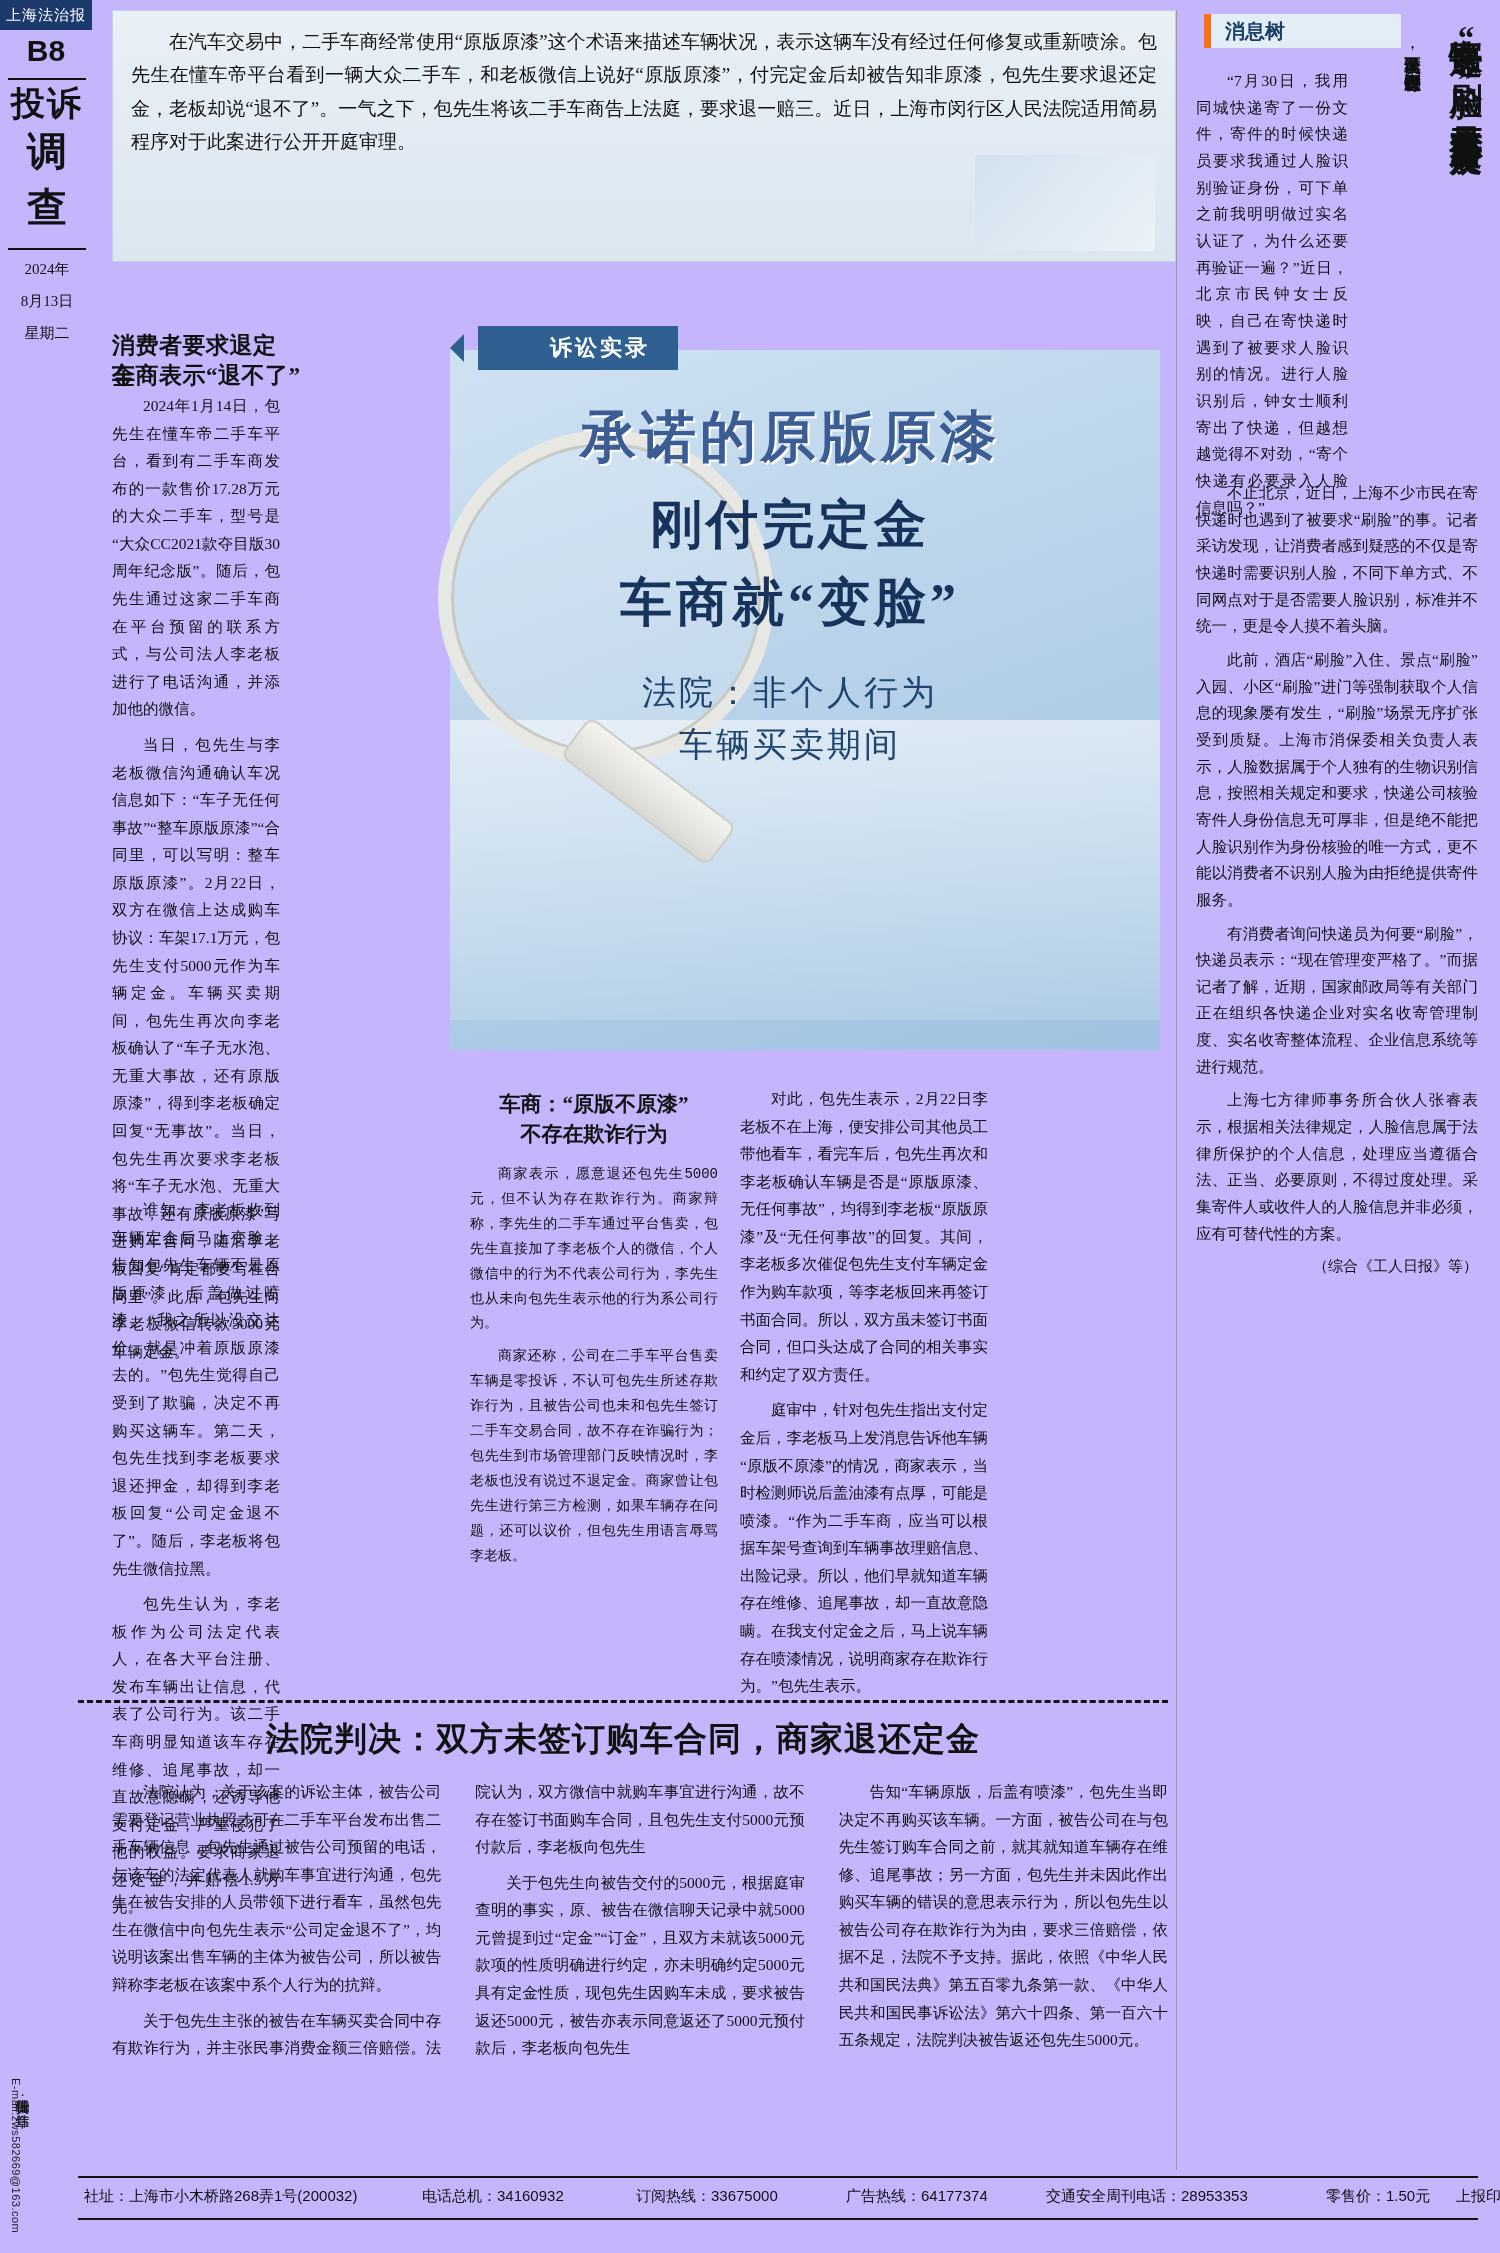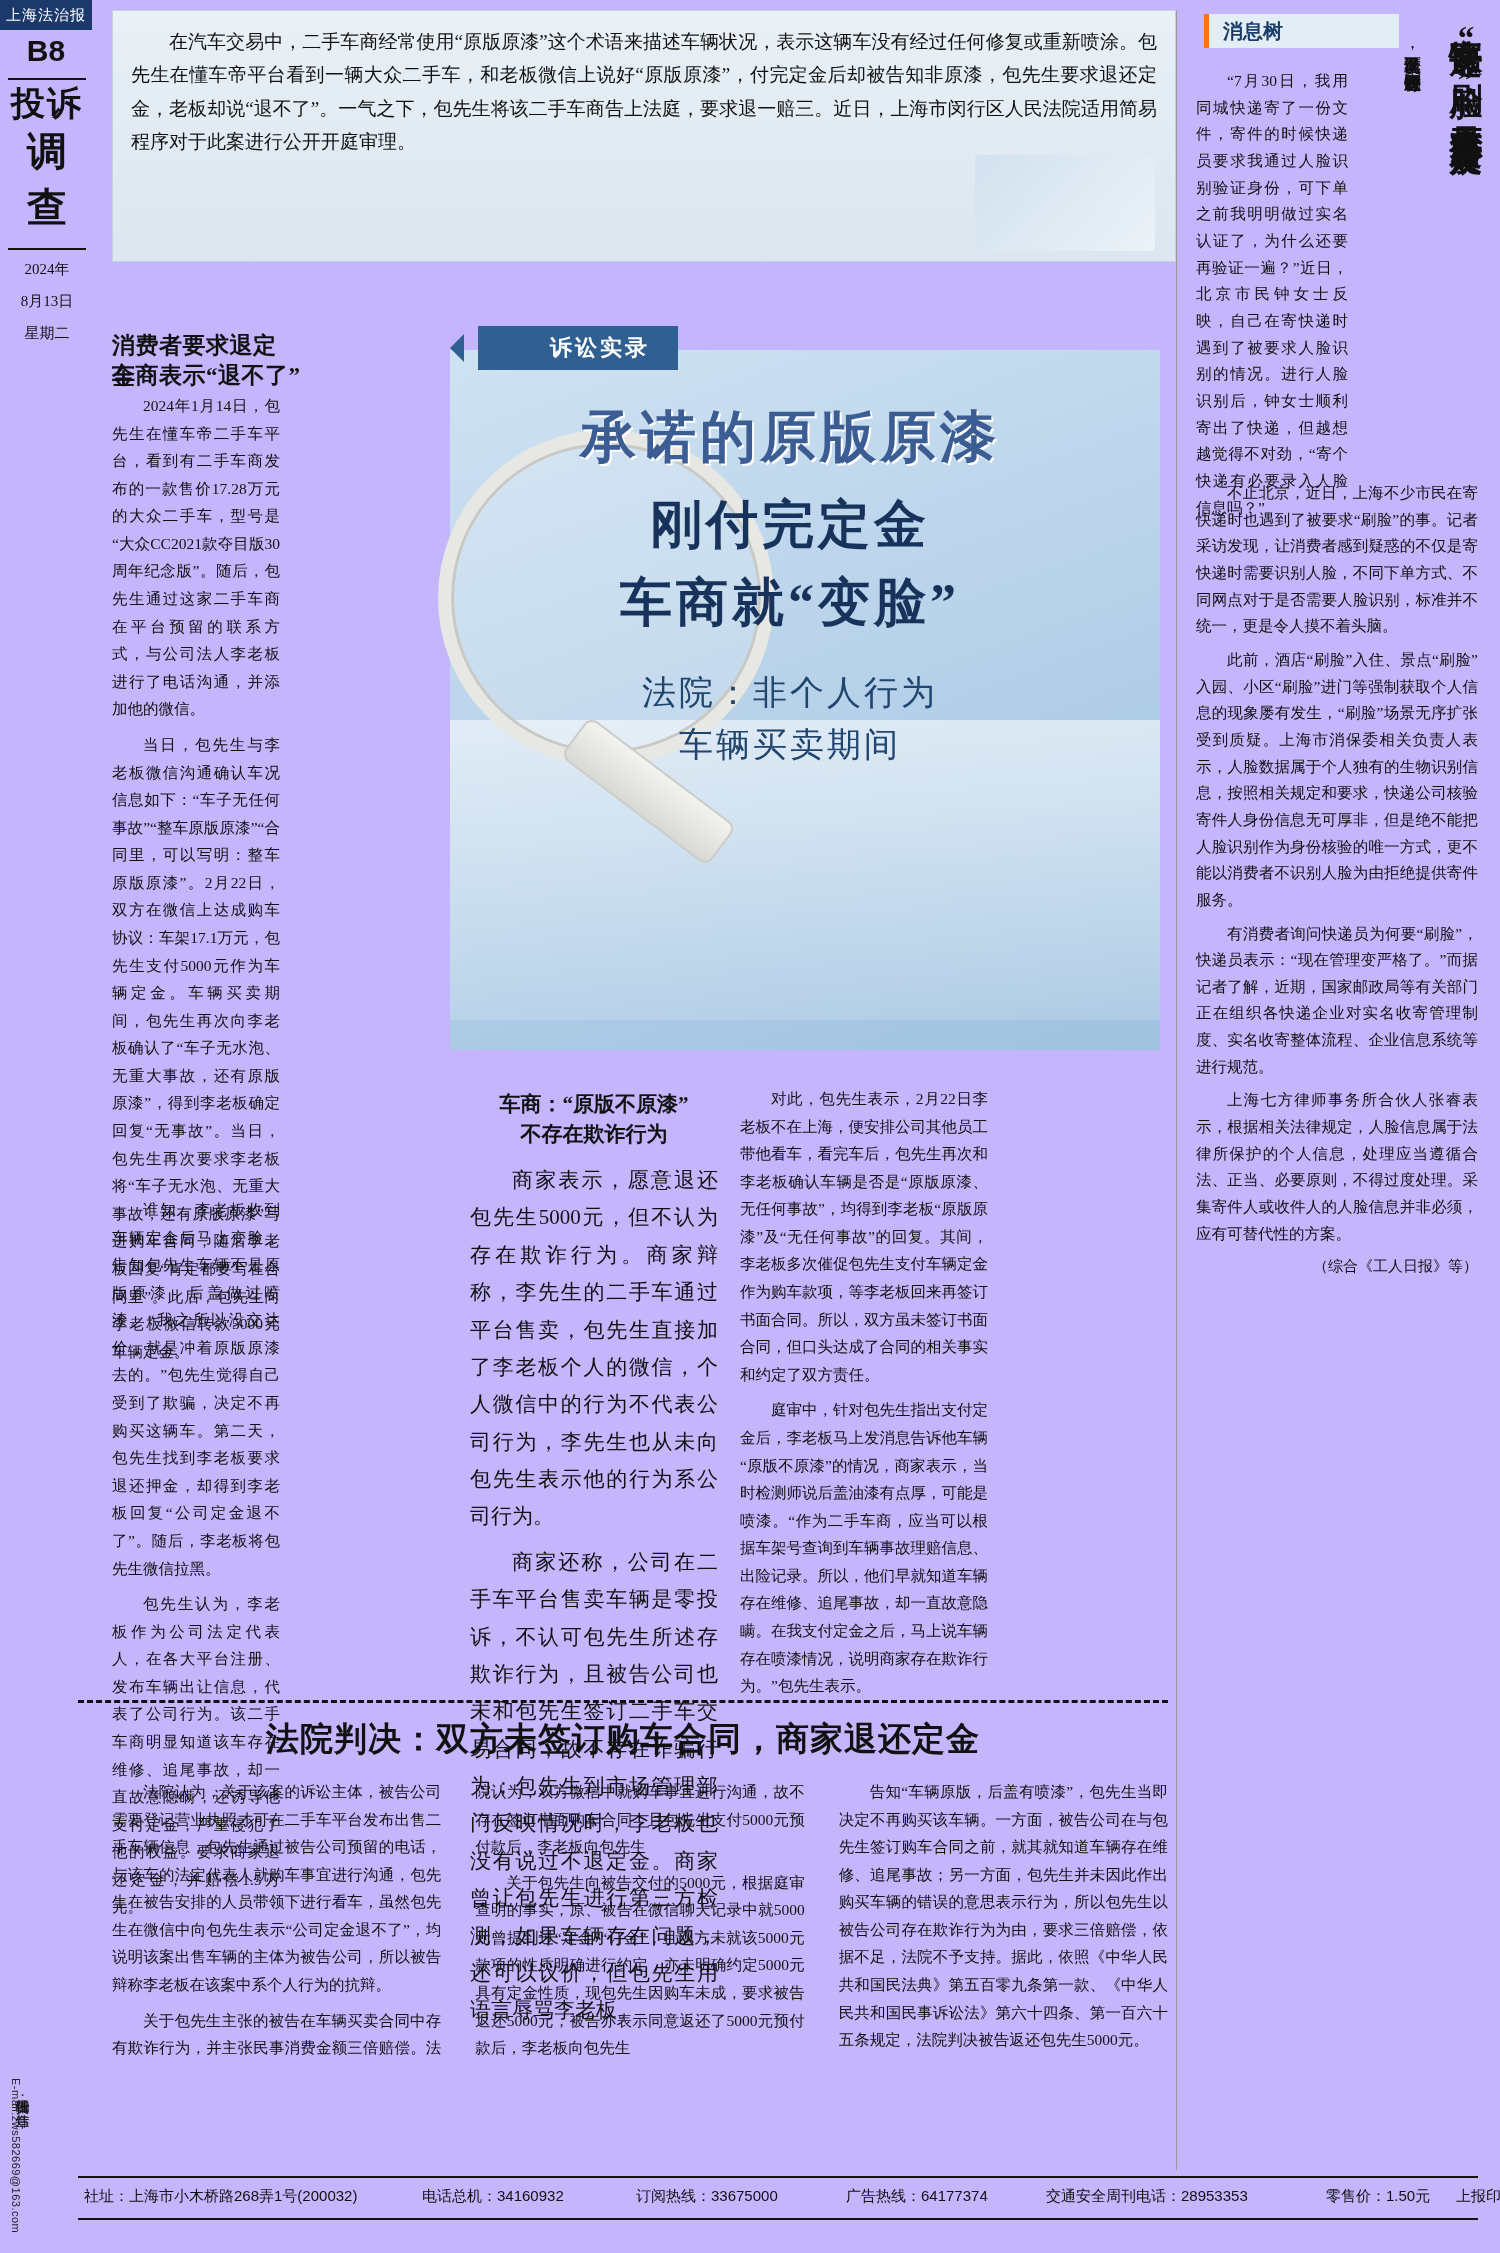--- a/index.html
+++ b/index.html
@@ -20,21 +20,21 @@
   
   .lead{position:absolute;left:112px;top:10px;width:1062px;height:250px;background:linear-gradient(180deg,#e9f0f6 0%,#dbe6f0 100%);border:1px solid #c2d2e0;}
   .lead-inner{position:absolute;left:18px;top:14px;right:18px;bottom:14px;}
   .byline{font-size:15px;color:#111;margin-bottom:6px;}
   .byline .sq{display:inline-block;width:11px;height:11px;border:1px solid #333;margin-right:8px;}
   .lead-text{font-size:19px;line-height:1.75;text-align:justify;text-indent:2em;color:#111;}
   .lead-deco{position:absolute;right:20px;bottom:10px;width:180px;height:96px;background:linear-gradient(135deg,#cfe0ee,#eef4f9);border-radius:4px;opacity:.85;}
 
   
   .rightcol{position:absolute;left:1186px;top:10px;width:300px;height:2160px;}
-  .xxs-tab{position:absolute;left:18px;top:4px;width:190px;height:34px;background:#e2edf5;border-left:5px solid #f97316;}
+  .xxs-tab{position:absolute;left:18px;top:4px;width:190px;height:34px;background:#e2edf5;border-left:7px solid #f97316;}
   .xxs-tab span{display:block;line-height:34px;padding-left:14px;font-size:20px;font-weight:bold;color:#1a3e68;}
   .right-title{position:absolute;right:2px;top:2px;width:56px;height:430px;writing-mode:vertical-rl;text-orientation:upright;font-size:33px;font-weight:bold;line-height:1.12;letter-spacing:2px;color:#111;}
   .right-sub{position:absolute;right:62px;top:34px;width:30px;height:300px;writing-mode:vertical-rl;text-orientation:upright;font-size:17px;line-height:1.4;color:#111;}
   .right-body{position:absolute;left:10px;top:56px;width:152px;font-size:15.5px;line-height:1.72;text-align:justify;color:#111;}
   .right-body p{margin:2px 0 7px 0;text-indent:2em;}
   .right-body2{position:absolute;left:10px;top:470px;width:282px;font-size:15.5px;line-height:1.72;text-align:justify;color:#111;}
   .right-body2 p{margin:0 0 7px 0;text-indent:2em;}
   .right-src{text-align:right;font-size:15px;margin-top:4px;text-indent:0;}
   .vrule{position:absolute;left:1176px;top:10px;width:1px;height:2160px;background:#999;}
 
@@ -53,21 +53,21 @@
   .hero-t1{position:absolute;left:0;top:60px;width:740px;text-align:center;font-size:56px;font-weight:bold;letter-spacing:4px;color:#3b5d93;text-shadow:2px 2px 0 #ffffff;}
   .hero-t2{position:absolute;left:0;top:150px;width:740px;text-align:center;font-size:52px;font-weight:bold;letter-spacing:4px;color:#17335c;}
   .hero-t3{position:absolute;left:0;top:228px;width:740px;text-align:center;font-size:52px;font-weight:bold;letter-spacing:4px;color:#17335c;}
   .hero-t4{position:absolute;left:0;top:330px;width:740px;text-align:center;font-size:34px;letter-spacing:3px;color:#20456f;}
   .hero-t5{position:absolute;left:0;top:382px;width:740px;text-align:center;font-size:34px;letter-spacing:3px;color:#20456f;}
   .lens{position:absolute;left:18px;top:90px;width:310px;height:310px;border-radius:50%;border:13px solid #e7e7e4;box-shadow:0 0 0 3px #c9c9c4 inset;background:rgba(255,255,255,.18);}
   .handle{position:absolute;left:170px;top:376px;width:180px;height:46px;background:linear-gradient(180deg,#f2f2ef,#d9d9d4);border:2px solid #cdcdc7;border-radius:10px;transform:rotate(37deg);transform-origin:left top;}
 
   
   .sub-head{position:absolute;font-size:21px;font-weight:bold;line-height:1.4;text-align:center;}
-  .col-b{position:absolute;left:470px;top:1162px;width:248px;font-size:21px;line-height:1.78;text-align:justify;}
+  .col-b{position:absolute;left:470px;top:1162px;width:248px;font-size:14px;line-height:1.78;text-align:justify;font-family:Liberation Mono, monospace;}
   .col-b p{margin:0 0 8px 0;text-indent:2em;}
   .col-c{position:absolute;left:740px;top:1085px;width:248px;font-size:15.5px;line-height:1.78;text-align:justify;}
   .col-c p{margin:0 0 8px 0;text-indent:2em;}
   .col-a2{position:absolute;left:112px;top:1196px;width:168px;font-size:15.5px;line-height:1.78;text-align:justify;}
   .col-a2 p{margin:0 0 8px 0;text-indent:2em;}
 
   
   .dashline{position:absolute;left:78px;width:1090px;height:0;border-top:3px dashed #111;}
   .verdict-title{position:absolute;left:78px;top:1717px;width:1090px;text-align:center;font-size:33px;font-weight:bold;letter-spacing:1px;}
   .verdict{position:absolute;left:112px;top:1778px;width:1056px;column-count:3;column-gap:34px;font-size:15.5px;line-height:1.78;text-align:justify;}

